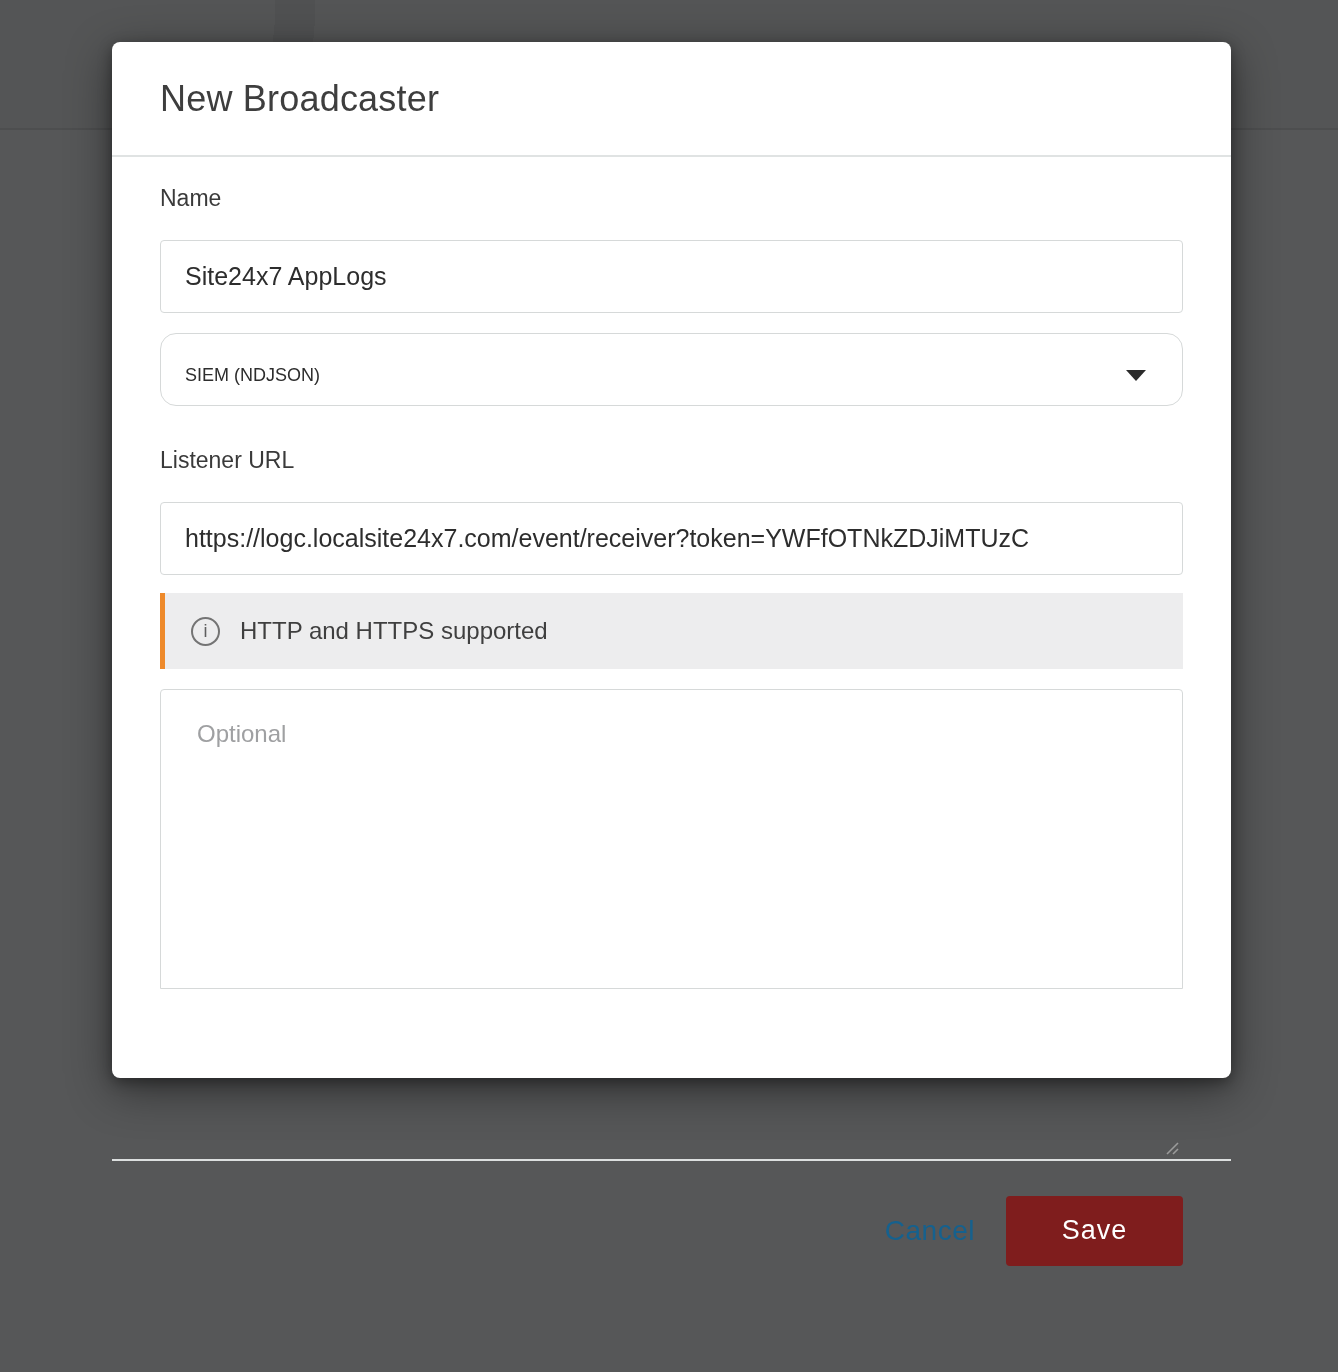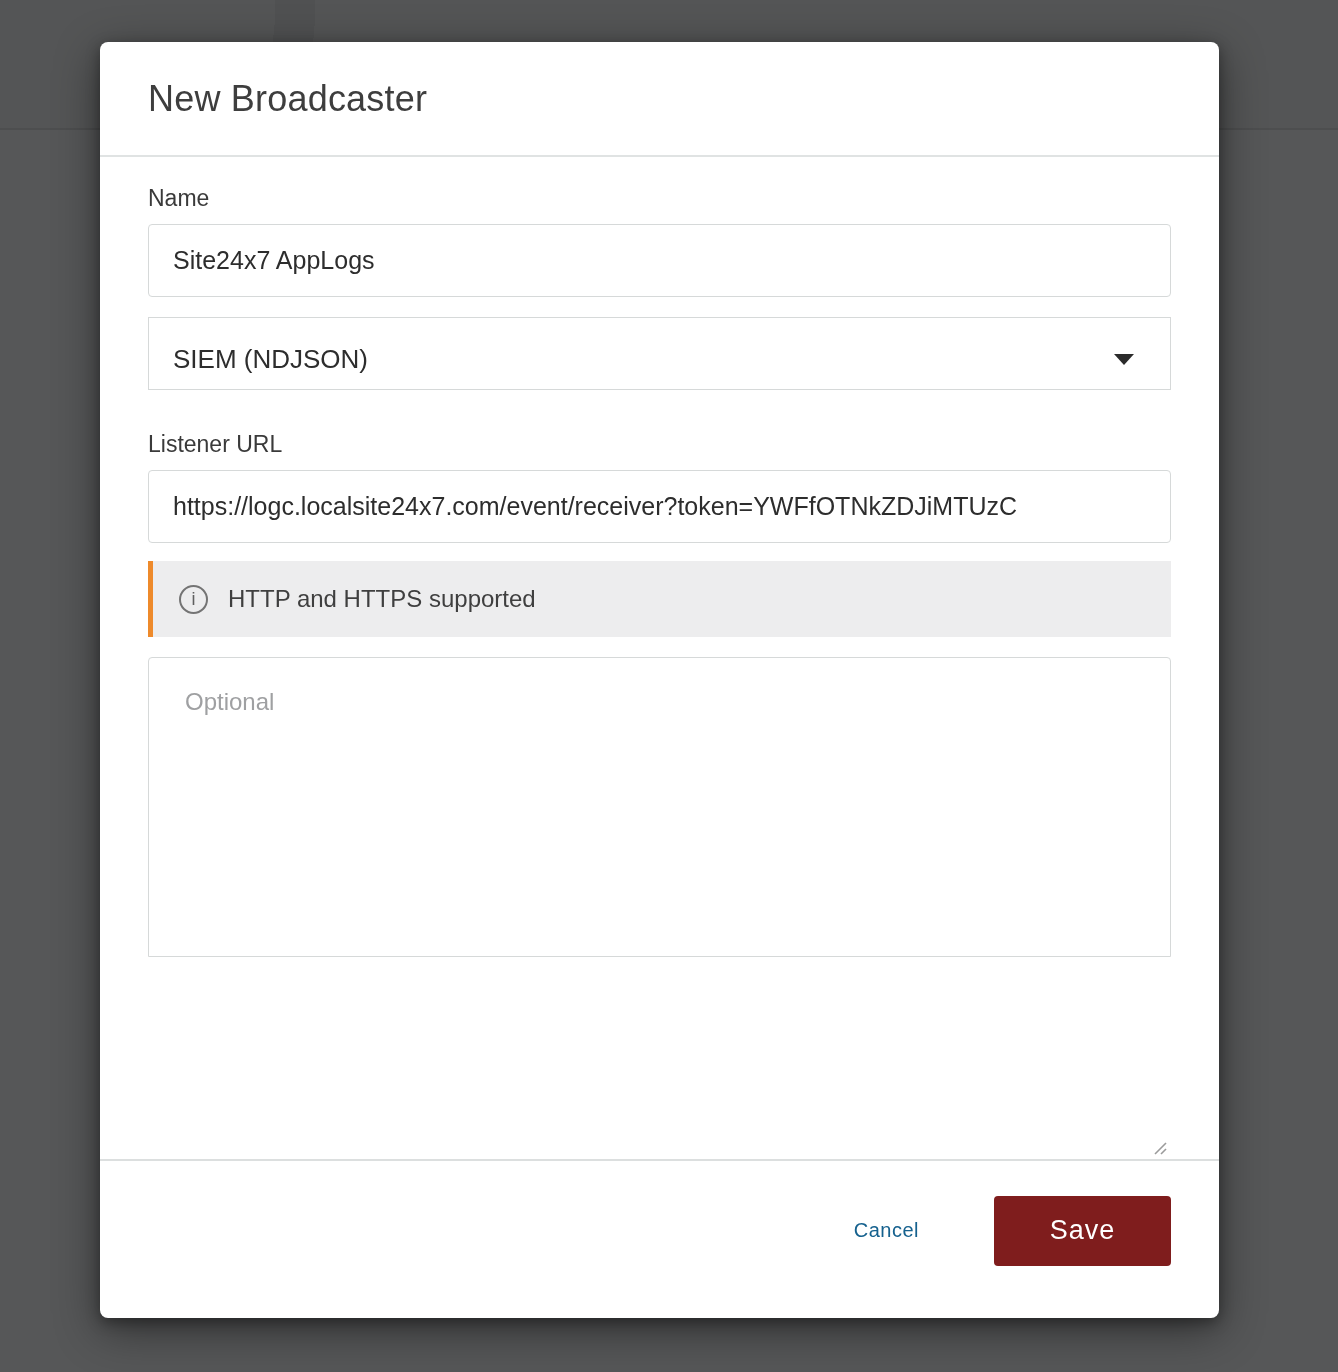--- a/index.html
+++ b/index.html
@@ -17,22 +17,22 @@
     position: absolute; top: 0; left: 0; right: 0; height: 128px;
     background: #545556;
     background-image: radial-gradient(circle at 60px 10px,
       rgba(0,0,0,0) 0 215px, rgba(0,0,0,0.05) 215px 255px, rgba(0,0,0,0) 255px);
   }
   .bg-line {
     position: absolute; top: 128px; left: 0; right: 0; height: 2px;
     background: #4d4e4f;
   }
   .modal {
-    position: absolute; left: 100px; top: 42px;
-    width: 1119px; height: 1276px;
+    position: absolute; left: 112px; top: 42px;
+    width: 1119px; height: 1036px;
     background: #ffffff;
     border-radius: 8px;
     box-shadow: 0 12px 45px rgba(0,0,0,0.45), 0 4px 14px rgba(0,0,0,0.35);
   }
   .modal-header {
     height: 115px;
     padding: 0 48px;
     display: flex; align-items: center;
     border-bottom: 2px solid #e0e3e3;
     border-radius: 8px 8px 0 0;
@@ -55,39 +55,39 @@
     color: #3a3a3a;
     line-height: 28px;
   }
   .lbl-name   { margin-top: 27px; }
   .lbl-format { margin-top: 55px; }
   .lbl-url    { margin-top: 40px; }
   .lbl-ch     { margin-top: 64px; }
   .text-input {
     display: block;
     width: 1023px; height: 73px;
-    margin-top: 12px;
+    margin-top: 28px;
     border: 1.5px solid #d6d9d9;
     border-radius: 4px;
     padding: 0 24px;
     font-family: "Liberation Sans", sans-serif;
     font-size: 25px;
     color: #2d2d2d;
     background: #fff;
     outline: none;
     white-space: nowrap; overflow: hidden; text-overflow: clip;
   }
   .select-box {
     width: 1023px; height: 73px;
     margin-top: 20px;
     border: 1.5px solid #d6d9d9;
-    border-radius: 0;
+    border-radius: 16px;
     padding: 12px 30px 0 24px;
     display: flex; align-items: center; justify-content: space-between;
-    font-size: 26px;
+    font-size: 18px;
     color: #2d2d2d;
     cursor: pointer;
     background: #fff;
   }
   .caret-down {
     width: 0; height: 0;
     border-left: 10px solid transparent;
     border-right: 10px solid transparent;
     border-top: 11px solid #2b2b2b;
     margin-right: 6px;
@@ -136,24 +136,24 @@
   .modal-footer {
     height: 141px;
     border-top: 2px solid #dcdfdf;
     padding: 0 48px;
     display: flex; align-items: center; justify-content: flex-end;
     border-radius: 0 0 8px 8px;
   }
   .btn-cancel {
     background: none; border: none;
     font-family: "Liberation Sans", sans-serif;
-    font-size: 20px; font-weight: 500;
+    font-size: 28px; font-weight: 500;
     color: #15618e;
     letter-spacing: 0.5px;
-    margin-right: 75px;
+    margin-right: 31px;
     cursor: pointer;
   }
   .btn-save {
     width: 177px; height: 70px;
     background: #3e96c5;
     border: none; border-radius: 4px;
     font-family: "Liberation Sans", sans-serif;
     font-size: 27px; font-weight: 500;
     color: #ffffff;
     letter-spacing: 1px;

